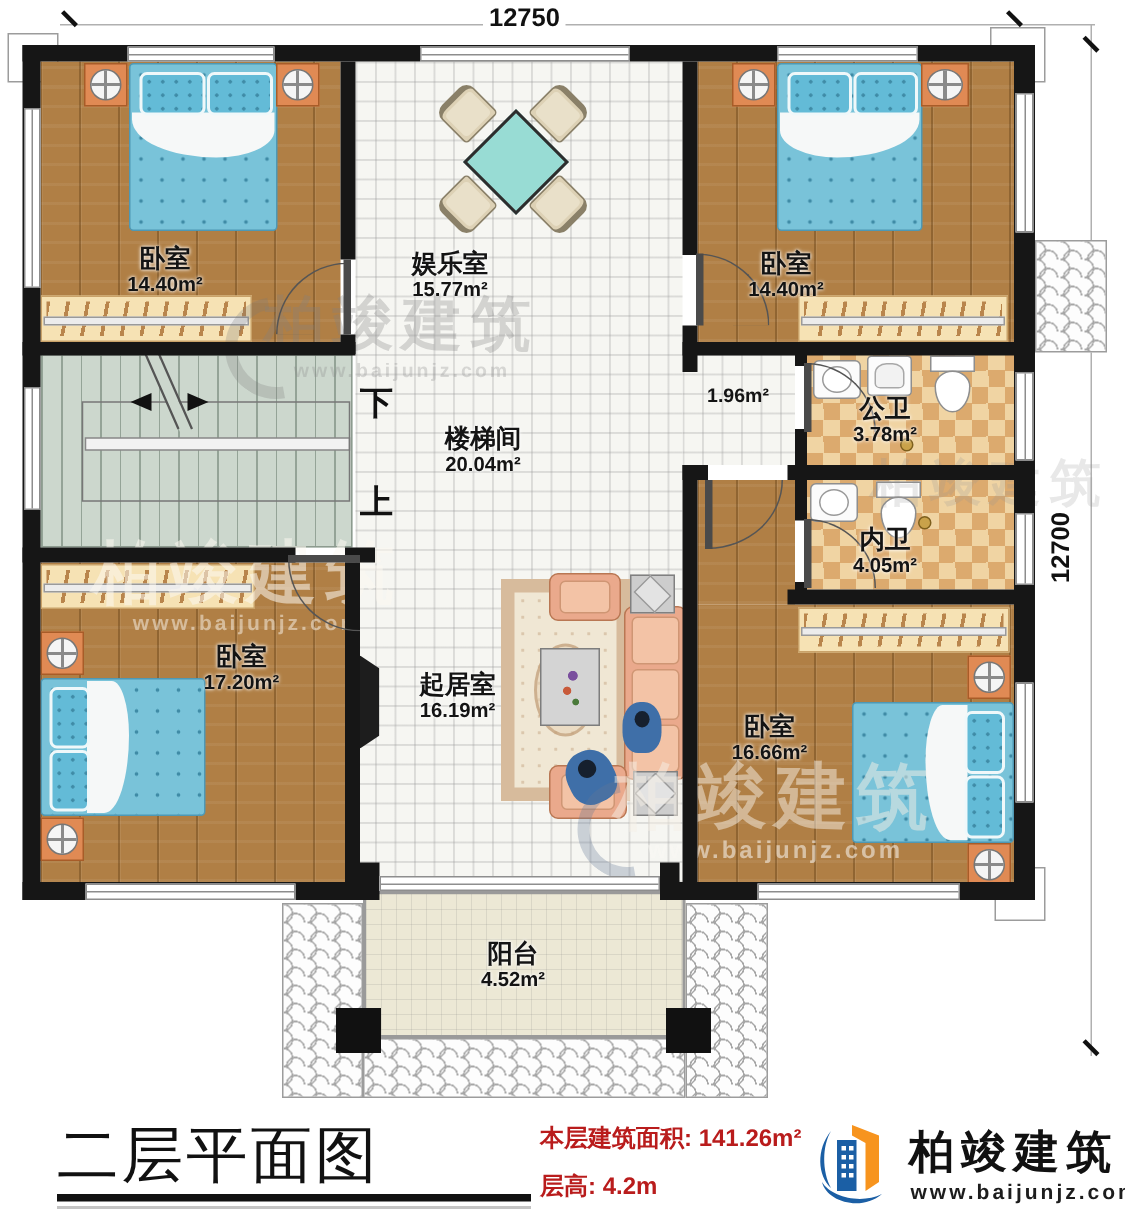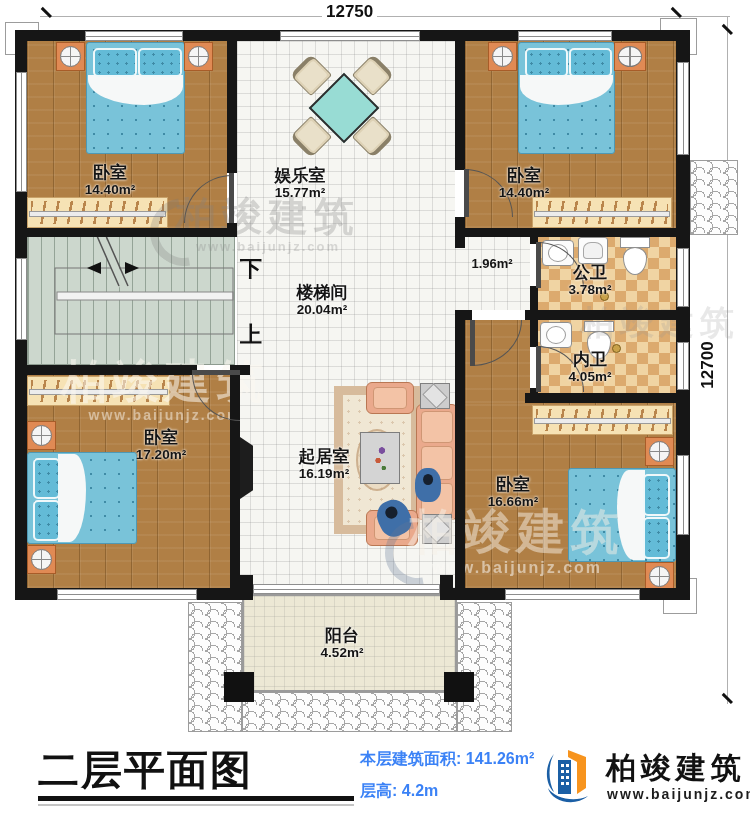--- a/index.html
+++ b/index.html
@@ -93,25 +93,25 @@
   .wm .t{font-weight:bold;letter-spacing:6px;line-height:1;}
   .wm .u{font-weight:bold;letter-spacing:2px;margin-top:3px;}
   .swoosh{position:absolute;z-index:3;border-radius:50%;border-style:solid;border-color:rgba(120,120,120,.25);
     border-top-color:transparent;border-right-color:transparent;transform:rotate(35deg);pointer-events:none;}
   
   .dim-line{position:absolute;background:#b0b0b0;z-index:0;}
   .tick{position:absolute;width:13px;height:2.5px;background:#111;transform:rotate(45deg);z-index:1;}
   .dim-label{position:absolute;z-index:1;background:#fff;font-weight:bold;font-size:17px;color:#111;padding:0 4px;white-space:nowrap;}
   
   #titlebar{position:absolute;left:0;top:733px;width:750px;height:85px;background:#fff;z-index:9;}
-  .main-title{position:absolute;left:38px;top:10px;font-size:41px;font-weight:bold;color:#111;letter-spacing:2px;}
+  .main-title{position:absolute;left:38px;top:10px;font-size:41px;font-weight:normal;color:#111;letter-spacing:2px;}
   .scale-text{position:absolute;left:266px;top:17px;font-size:34px;color:#111;}
   .title-rule1{position:absolute;left:38px;top:63px;width:316px;height:5px;background:#111;}
   .title-rule2{position:absolute;left:38px;top:71px;width:316px;height:2px;background:#c4c4c4;}
-  .info-line{position:absolute;font-size:16px;font-weight:bold;color:#3b82f6;white-space:nowrap;}
+  .info-line{position:absolute;font-size:16px;font-weight:bold;color:#b91c1c;white-space:nowrap;}
   .brand-name{position:absolute;left:606px;top:15px;font-size:30px;font-weight:bold;color:#111;letter-spacing:5px;white-space:nowrap;}
   .brand-url{position:absolute;left:607px;top:53px;font-size:14px;font-weight:bold;color:#1d1d1d;letter-spacing:2px;white-space:nowrap;}
 </style>
 </head>
 <body>
 
 <div id="canvas">
   <div id="plan">
 
     <div class="dim-line" style="left:40px;top:16px;width:690px;height:1px;"></div>
@@ -320,21 +320,21 @@
       <div class="rarea">3.78m²</div>
     </div>
     <div class="room-label" style="left:590px;top:350px;">
       <div class="rname">内卫</div>
       <div class="rarea">4.05m²</div>
     </div>
     <div class="room-label" style="left:161px;top:428px;">
       <div class="rname">卧室</div>
       <div class="rarea">17.20m²</div>
     </div>
-    <div class="room-label" style="left:305px;top:447px;margin-left:19px;">
+    <div class="room-label" style="left:305px;top:447px;">
       <div class="rname">起居室</div>
       <div class="rarea">16.19m²</div>
     </div>
     <div class="room-label" style="left:513px;top:475px;">
       <div class="rname">卧室</div>
       <div class="rarea">16.66m²</div>
     </div>
     <div class="room-label" style="left:342px;top:626px;">
       <div class="rname">阳台</div>
       <div class="rarea">4.52m²</div>

